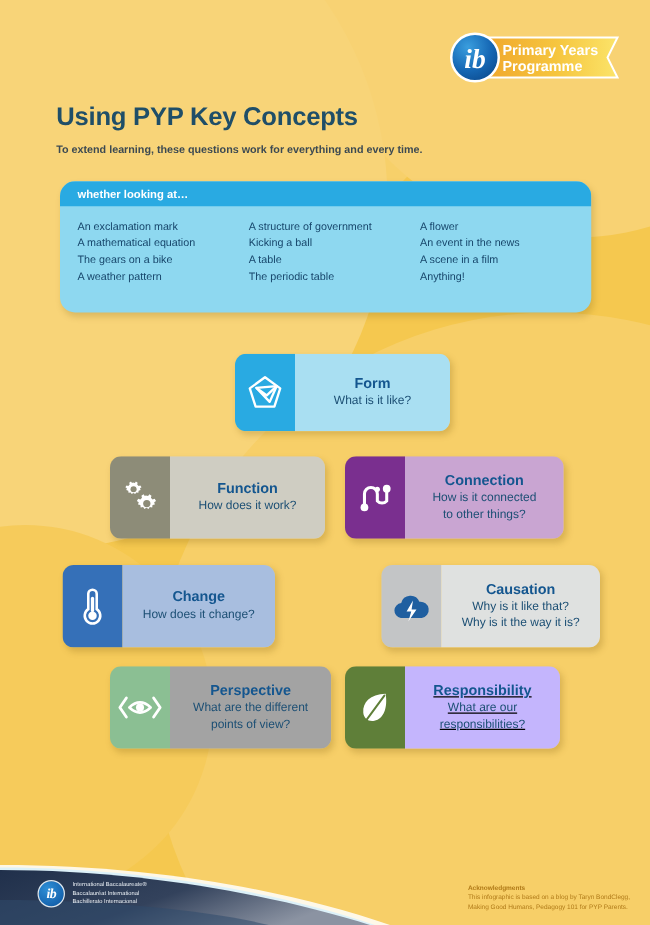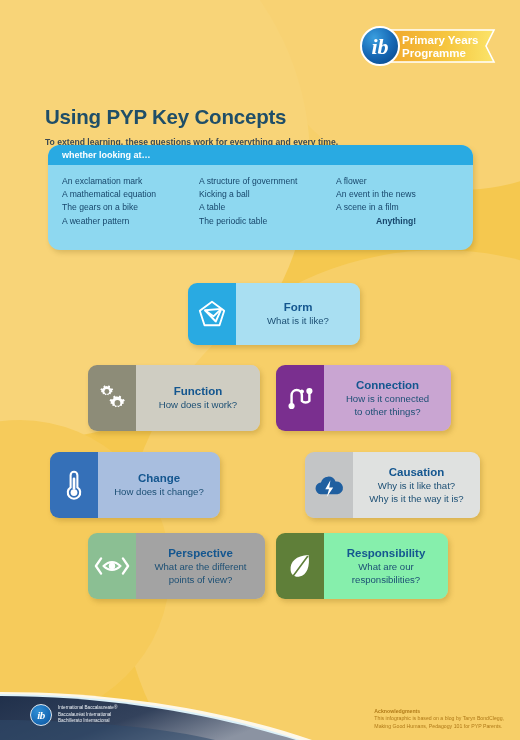--- a/index.html
+++ b/index.html
@@ -24,21 +24,21 @@
   .blob-d { width: 300px; height: 300px; left: -130px; top: 420px; background: #f6cb5b; }
   .blob-e { width: 420px; height: 420px; left: 250px; top: -230px; background: #f8d273; }
 
   
   .pyp-logo {
     position: absolute; right: 22px; top: 24px;
     height: 44px; width: 140px;
   }
 
   
-  .title-block { position: absolute; left: 45px; top: 82px; margin-top: 23px; }
+  .title-block { position: absolute; left: 45px; top: 82px; }
   .page-title {
     font-size: 20.5px; font-weight: 700; color: #1f4e68;
     letter-spacing: -0.2px;
   }
   .page-subtitle {
     margin-top: 8px;
     font-size: 8.6px; color: #3d4a52; font-weight: 600;
   }
 
   
@@ -62,21 +62,21 @@
   }
   .looking-cols {
     display: flex; padding: 10px 0 0 14px;
   }
   .looking-col { width: 138px; }
   .looking-col li {
     list-style: none;
     color: #17466b; font-size: 8.6px; line-height: 13.2px;
     white-space: nowrap;
   }
-  .looking-col li.bold { font-weight: 700; margin-left: 40px; }
+  .looking-col li.bold { font-weight: 400; }
 
   
   .card {
     position: absolute;
     border-radius: 9px;
     box-shadow: 2px 3px 5px rgba(130,95,20,0.26);
     display: flex;
     overflow: hidden;
   }
   .card-icon {
@@ -303,21 +303,21 @@
     </div>
   </div>
 
   <div class="card" id="card-responsibility">
     <div class="card-icon" style="background: rgb(95, 127, 57);">
       <svg width="28" height="30" viewBox="0 0 28 30">
         <path d="M22.5 4 C10 4.5 4 11 4.6 19 C5 24 9 26.5 13.5 25.6 C21 24.2 24.3 15 22.5 4 Z" fill="#ffffff"></path>
         <path d="M21.5 5.5 L7.5 24.5" stroke="#5f7f39" stroke-width="1.6" stroke-linecap="round"></path>
       </svg>
     </div>
-    <div class="card-body" style="background: #86efac;">
+    <div class="card-body" style="background: #c4b5fd; text-decoration: underline;">
       <div class="card-title">Responsibility</div>
       <div class="card-q">
         <span>What are our</span>
         <span class="l2">responsibilities?</span>
       </div>
     </div>
   </div>
 
   <div class="footer">
     <svg width="520" height="60" viewBox="0 0 520 60">

